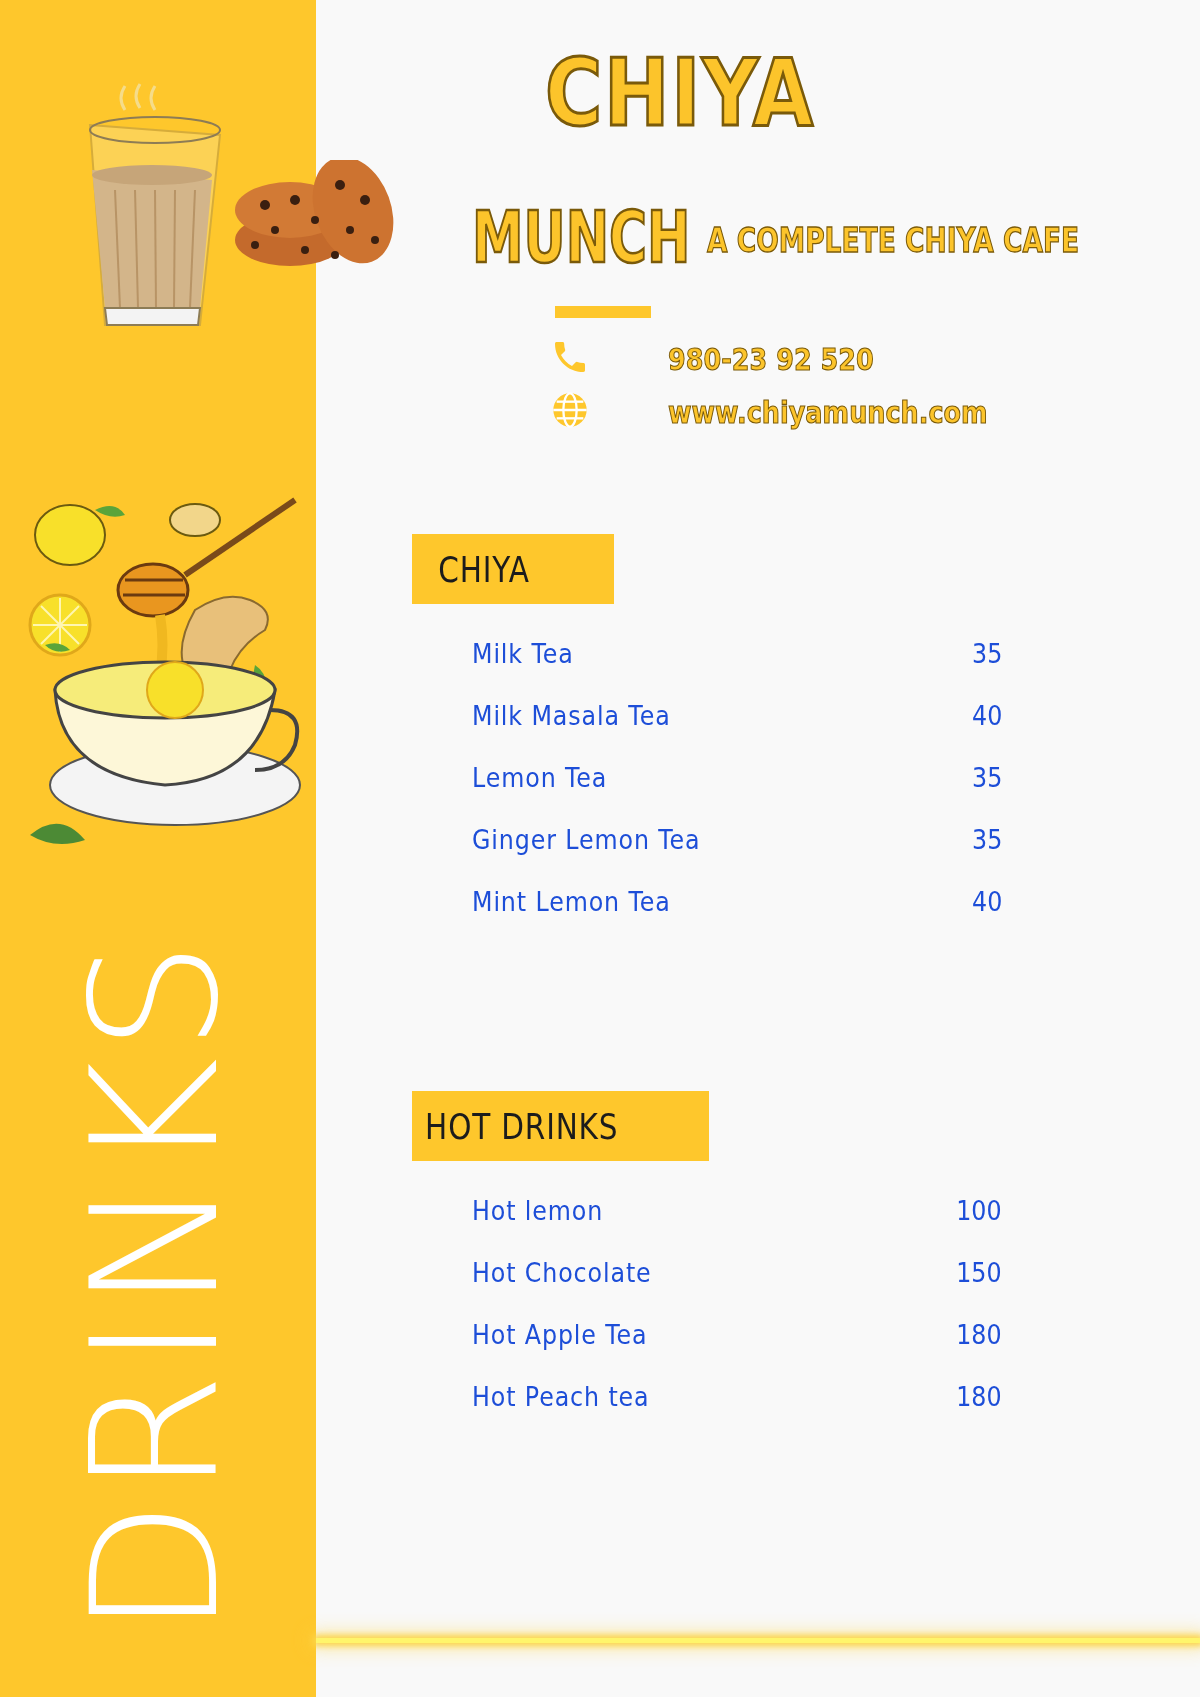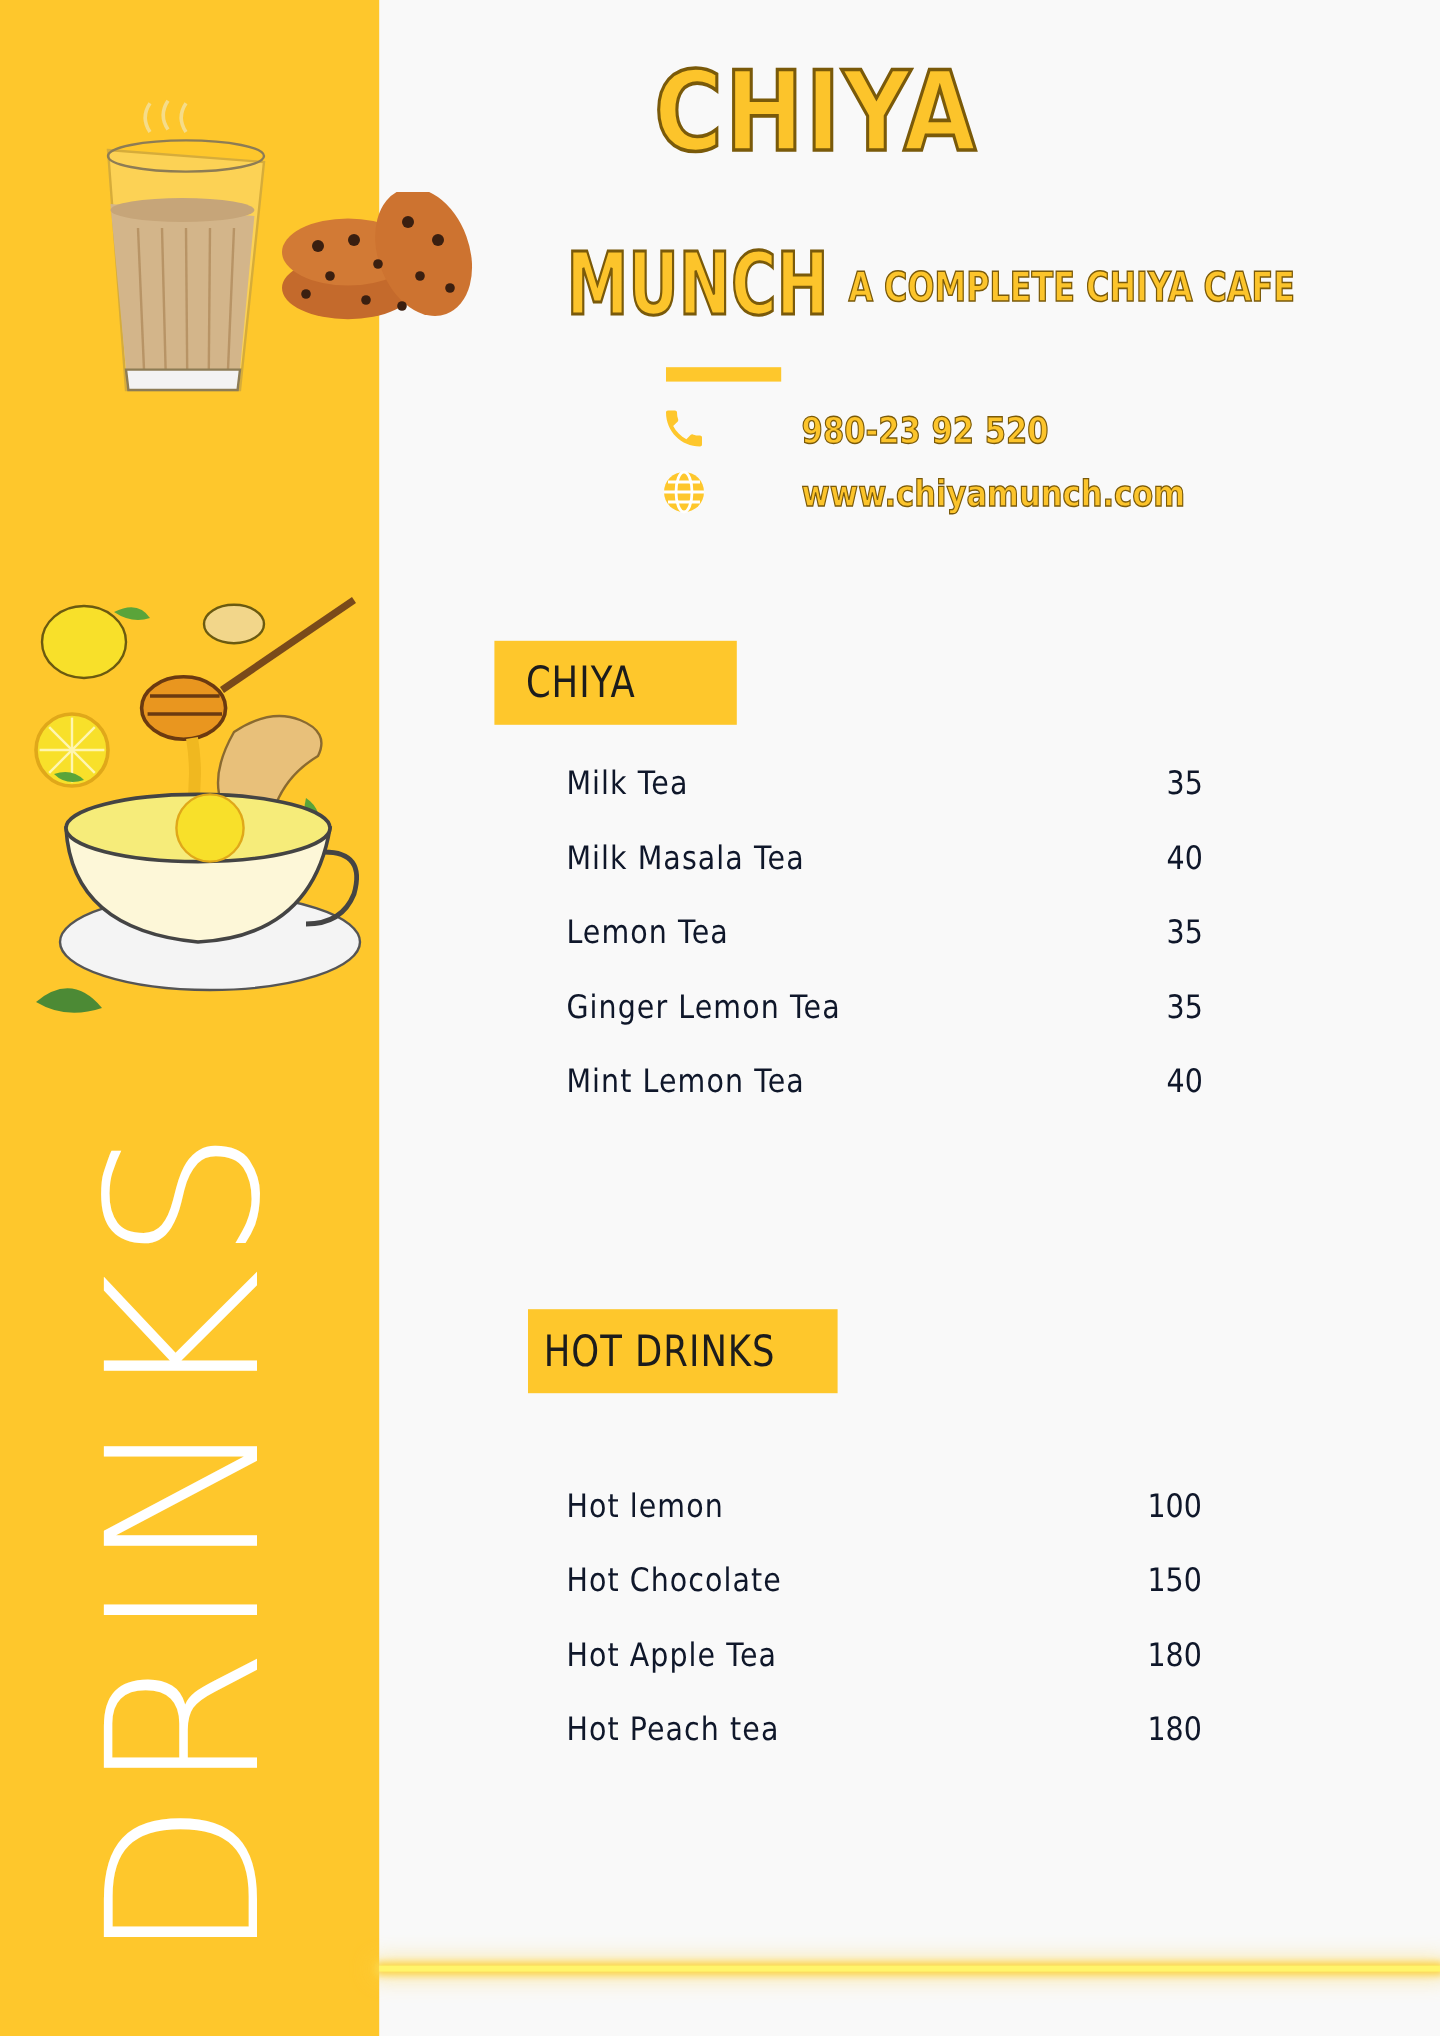--- a/index.html
+++ b/index.html
@@ -56,21 +56,21 @@
   }
   .section-header span {
     font-family: "DejaVu Sans", sans-serif; font-size: 36px; color: #1c1c1c;
     transform: scaleX(0.82); transform-origin: left center; white-space: nowrap;
     padding-left: 32px; letter-spacing: 1px;
   }
   .menu-list { position: absolute; left: 472px; width: 530px; }
   .menu-item {
     display: flex; justify-content: space-between; align-items: center;
     height: 62px;
-    font-family: "DejaVu Sans", sans-serif; font-size: 27px; color: #0f172a;
+    font-family: "DejaVu Sans", sans-serif; font-size: 27px; color: #1d4ed8;
   }
   .menu-item .name { transform: scaleX(0.88); transform-origin: left center; white-space: nowrap; letter-spacing: 1px; }
   .menu-item .price { transform: scaleX(0.88); transform-origin: right center; white-space: nowrap; }
   .glow-line {
     position: absolute; left: 316px; top: 1638px; width: 884px; height: 5px;
     background: #fff56b;
     box-shadow: 0 0 6px 3px #fcd54a, 0 0 18px 6px rgba(252, 213, 74, 0.45);
   }
 </style>
 </head>
@@ -187,24 +187,24 @@
   <div class="menu-item">
       <span class="name">Ginger Lemon Tea</span>
       <span class="price">35</span>
     </div>
   <div class="menu-item">
       <span class="name">Mint Lemon Tea</span>
       <span class="price">40</span>
     </div>
 </div>
 
-<div class="section-header" style="left:440px;top:1091px;width:258px">
+<div class="section-header" style="left:412px;top:1091px;width:297px">
   <span style="padding-left:16px">HOT DRINKS</span>
 </div>
-<div class="menu-list" style="top:1224px">
+<div class="menu-list" style="top:1179px">
   <div class="menu-item">
       <span class="name">Hot lemon</span>
       <span class="price">100</span>
     </div>
   <div class="menu-item">
       <span class="name">Hot Chocolate</span>
       <span class="price">150</span>
     </div>
   <div class="menu-item">
       <span class="name">Hot Apple Tea</span>

